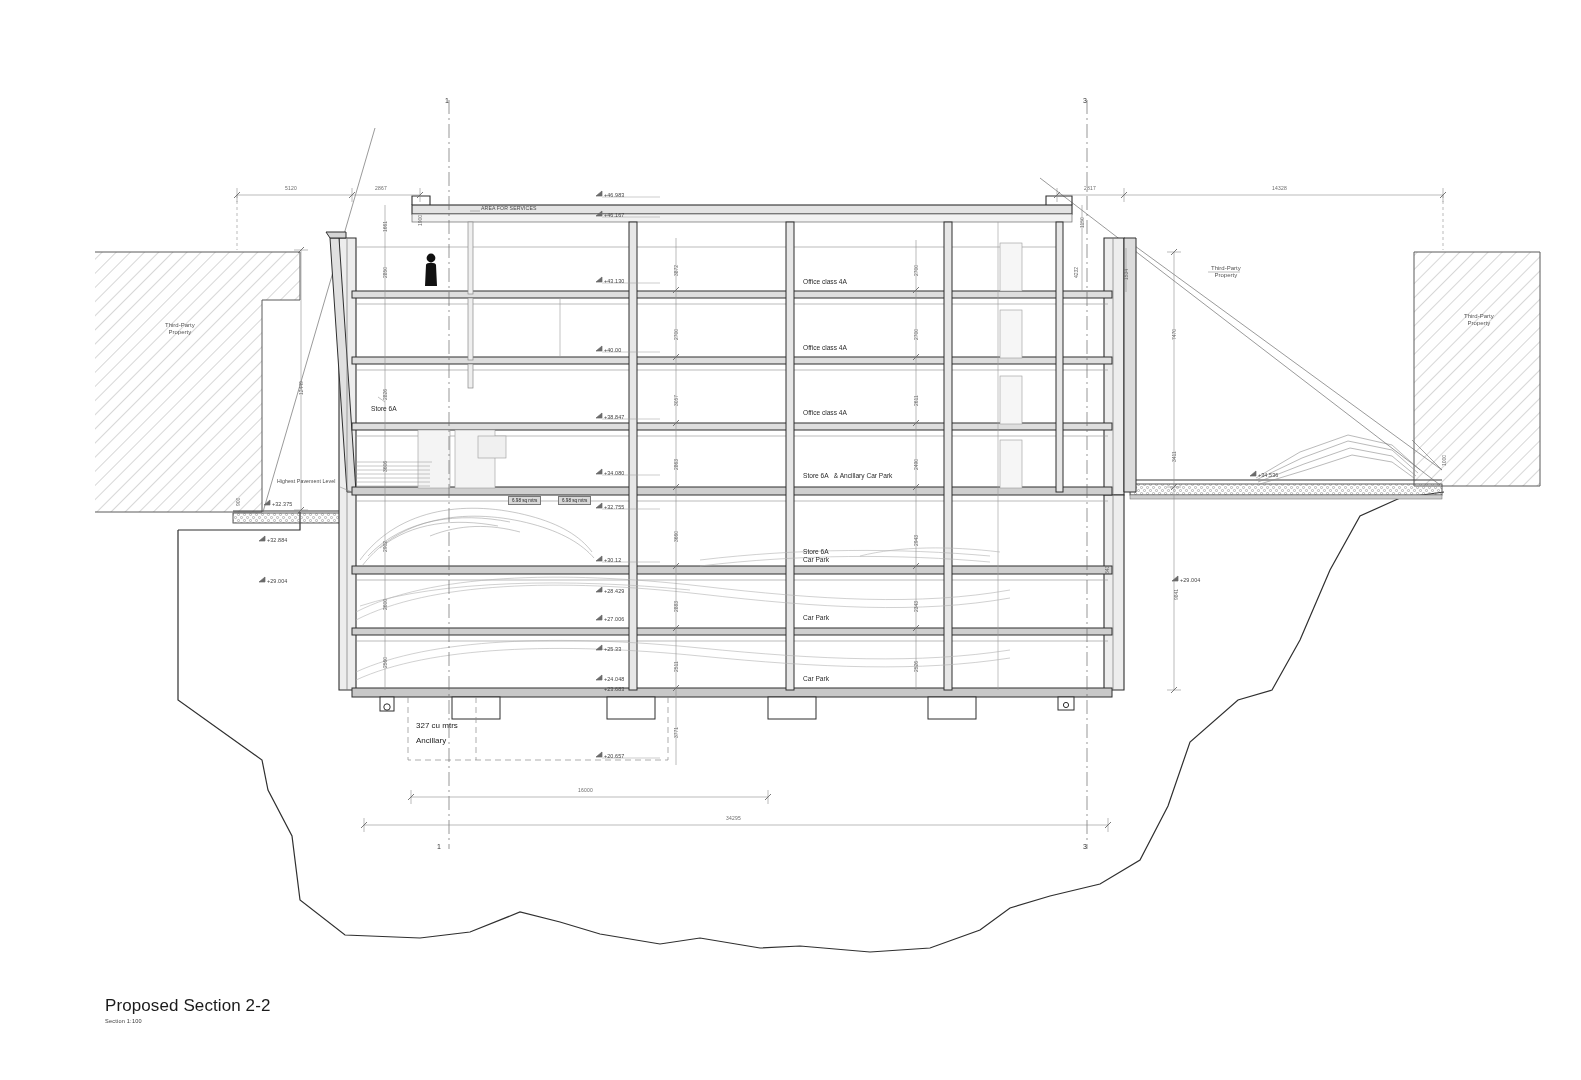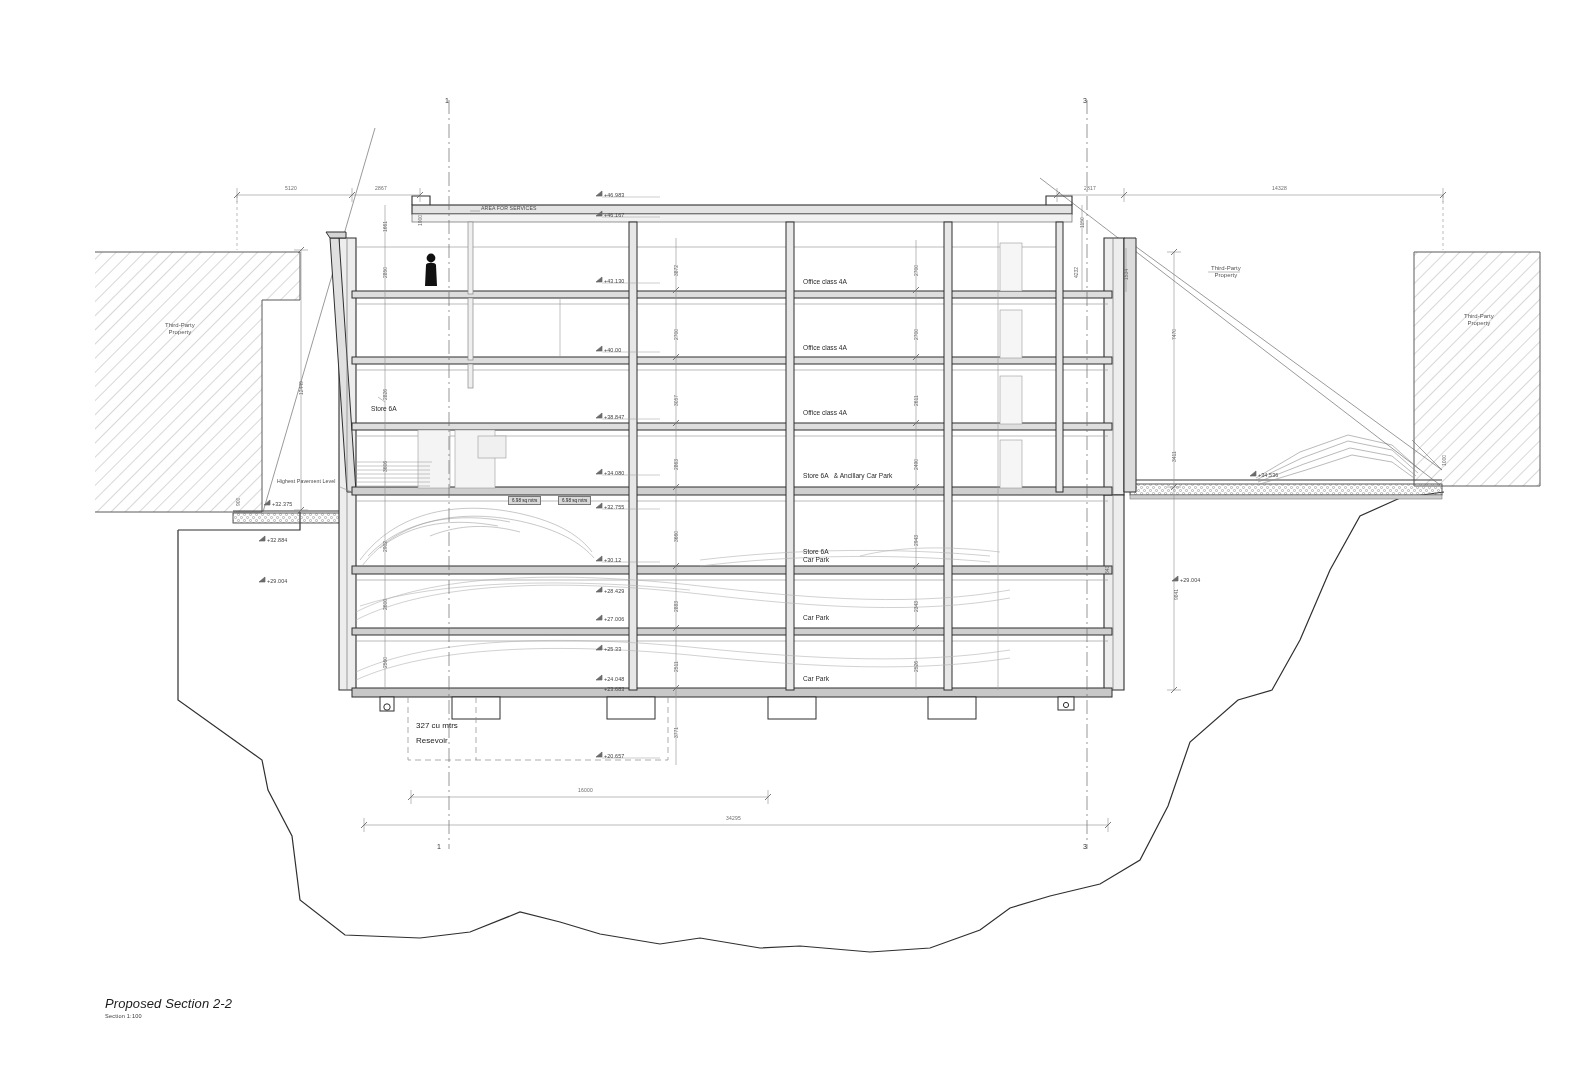--- a/index.html
+++ b/index.html
@@ -12,21 +12,21 @@
   .dim{font-size:5px;color:#6a6a6a;letter-spacing:.2px;}
   .lev{font-size:5.4px;color:#444;letter-spacing:.1px;}
   .room{font-size:6.6px;color:#2a2a2a;}
   .hatchlbl{font-size:6px;color:#555;text-align:center;}
   .grid{font-size:7px;color:#333;}
   .vdim{position:absolute;font-size:5px;color:#6a6a6a;
         transform:rotate(-90deg);transform-origin:0 0;white-space:nowrap;}
   .areabox{position:absolute;font-size:4.6px;background:#d8d8d8;border:.5px solid #777;
            color:#222;padding:1px 3px;white-space:nowrap;}
   #title{position:absolute;left:105px;top:996px;}
-  #title .t1{font-size:13px;color:#1b1b1b;letter-spacing:.1px;font-style:italic;}
+  #title .t1{font-size:17px;color:#1b1b1b;letter-spacing:.1px;}
   #title .t2{font-size:5.6px;color:#3a3a3a;margin-top:2px;letter-spacing:.2px;}
   .resv{font-size:8px;color:#222;line-height:1.45;}
 </style>
 </head>
 <body>
 
 <div id="sheet">
 
   <svg class="layer" viewBox="0 0 1581 1080">
     <defs>
@@ -327,21 +327,21 @@
 
   <div class="lbl room" style="left:803px;top:278px;">Office class 4A</div>
   <div class="lbl room" style="left:803px;top:344px;">Office class 4A</div>
   <div class="lbl room" style="left:803px;top:409px;">Office class 4A</div>
   <div class="lbl room" style="left:803px;top:472px;">Store 6A   &amp; Ancillary Car Park</div>
   <div class="lbl room" style="left:803px;top:548px;">Store 6A
 Car Park</div>
   <div class="lbl room" style="left:803px;top:614px;">Car Park</div>
   <div class="lbl room" style="left:803px;top:675px;">Car Park</div>
 
-  <div class="lbl resv" style="left:416px;top:735px;">Resevoir</div>
+  <div class="lbl resv" style="left:416px;top:735px;">Ancillary</div>
   <div class="lbl resv" style="left:416px;top:720px;">327 cu mtrs</div>
 
   <div class="areabox" style="left:508px;top:496px;">6.98 sq mtrs</div>
   <div class="areabox" style="left:558px;top:496px;">6.98 sq mtrs</div>
 
   <div class="lbl lev" style="left:604px;top:192px;">+46.983</div>
   <div class="lbl lev" style="left:604px;top:212px;">+46.167</div>
   <div class="lbl lev" style="left:604px;top:278px;">+43.130</div>
   <div class="lbl lev" style="left:604px;top:347px;">+40.00</div>
   <div class="lbl lev" style="left:604px;top:414px;">+38.847</div>

